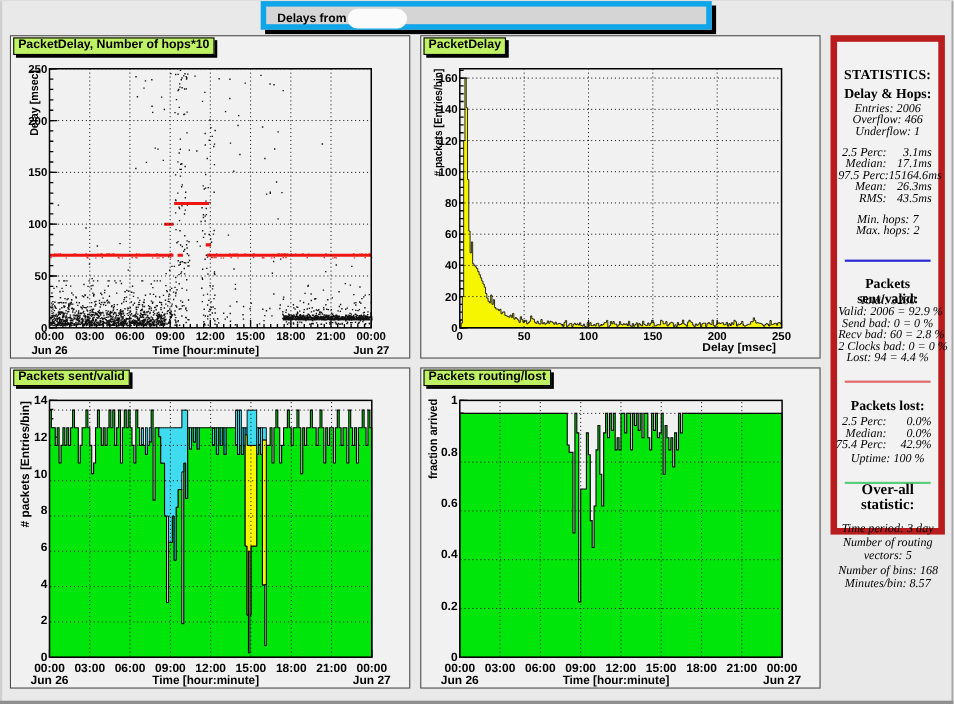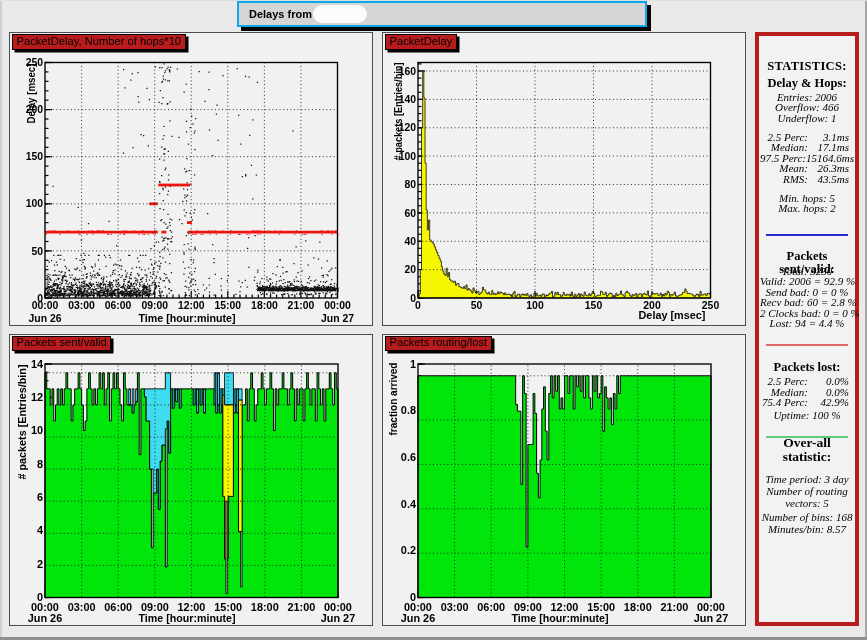--- a/index.html
+++ b/index.html
@@ -2,34 +2,34 @@
 <html><head><meta charset="utf-8"><title>Delays</title><style>
 *{margin:0;padding:0;box-sizing:border-box}
 html,body{width:867px;height:640px;overflow:hidden}
 body{font-family:"Liberation Sans",sans-serif;background:#e9e9e9}
 #page{position:relative;width:867px;height:640px;background:#e9e9e9;overflow:hidden}
 .eL{position:absolute;left:0;top:0;width:2px;height:640px;background:#cfcfcf}
 .eR{position:absolute;right:0;top:0;width:2px;height:640px;background:#a8a8a8}
 .eB{position:absolute;left:0;bottom:0;width:867px;height:3px;background:#8f8f8f}
 .eT{position:absolute;left:0;top:0;width:867px;height:1px;background:#dedede}
 .hdr{position:absolute;left:237px;top:1px;width:410px;height:26px;background:#d5d5d5;
- border:2px solid #0ea5e9;box-shadow:4px 4px 0 #000;font-weight:bold;font-size:11px;color:#000}
+ border:5px solid #0ea5e9;box-shadow:4px 4px 0 #000;font-weight:bold;font-size:11px;color:#000}
 .hdr span.t1{position:absolute;left:10px;top:5px}
 .hdr .blob{position:absolute;left:74px;top:2px;width:54px;height:18px;background:#fbfbfb;border-radius:9px}
 .hdr span.t2{position:absolute;left:133px;top:5px;white-space:nowrap}
 .panel{position:absolute;background:#f1f1f1;border:1px solid #4d4d4d}
 .panel svg{position:absolute;left:-1px;top:-1px}
-.tbox{position:absolute;left:2.5px;top:1px;background:#b91c1c;border:1.5px solid #000;
- box-shadow:2.5px 2.5px 0 #000;font-weight:normal;font-size:11.2px;padding:0.5px 3.5px 1.5px 3.5px;line-height:11.5px;white-space:nowrap}
+.tbox{position:absolute;left:2.5px;top:1px;background:#bef264;border:1.5px solid #000;
+ box-shadow:2.5px 2.5px 0 #000;font-weight:bold;font-size:11.2px;padding:0.5px 3.5px 1.5px 3.5px;line-height:11.5px;white-space:nowrap}
 text.al1{font:bold 10.4px "Liberation Sans",sans-serif;fill:#000}
 text.al2{font:bold 10.9px "Liberation Sans",sans-serif;fill:#000}
 text.at1{font:bold 10.4px "Liberation Sans",sans-serif;fill:#000}
 text.at2{font:bold 10.9px "Liberation Sans",sans-serif;fill:#000}
-.stats{position:absolute;left:755px;top:32px;width:104px;height:594px;background:#f2f2f2;
- border:4px solid #b91c1c;font-family:"Liberation Serif",serif;text-align:center}
+.stats{position:absolute;left:755px;top:32px;width:104px;height:454px;background:#f2f2f2;
+ border:6px solid #b91c1c;font-family:"Liberation Serif",serif;text-align:center}
 .stats div{position:absolute;left:1px;right:1px}
 .s-h1{font-weight:bold;font-size:12.5px;letter-spacing:.3px;line-height:13px}
 .s-h2{font-weight:bold;font-size:12.5px;line-height:13px}
 .s-hb{font-weight:bold;font-size:13.5px;line-height:14px}
 .s-i{font-style:italic;font-size:11px;line-height:11px;white-space:nowrap}
 .s-row{font-style:italic;font-size:11px;line-height:11px;height:11px}
 .s-row .rl{position:absolute;right:46px;white-space:nowrap}
 .s-row .rv{position:absolute;right:5px;white-space:nowrap}
 .shr{height:2px;left:7px!important;right:7px!important}
 </style></head>
@@ -558,21 +558,21 @@
       </div>
       <div class="s-i" style="top:116.5px">97.5 Perc:15164.6ms</div>
       <div class="s-row" style="top:127.0px">
         <span class="rl">Mean:</span>
         <span class="rv">26.3ms</span>
       </div>
       <div class="s-row" style="top:137.5px">
         <span class="rl">RMS:</span>
         <span class="rv">43.5ms</span>
       </div>
-      <div class="s-i" style="top:156.5px">Min. hops: 5</div>
+      <div class="s-i" style="top:156.5px">Min. hops: 7</div>
       <div class="s-i" style="top:167.0px">Max. hops: 2</div>
       <div class="shr" style="top:198px;background:#2a2ad0"></div>
       <div class="s-h2" style="top:214.0px">Packets sent/valid:</div>
       <div class="s-i" style="top:229.5px">Total: 3230</div>
       <div class="s-i" style="top:240.0px">Valid: 2006 = 92.9 %</div>
       <div class="s-i" style="top:250.5px">Send bad: 0 = 0 %</div>
       <div class="s-i" style="top:261.0px">Recv bad: 60 = 2.8 %</div>
       <div class="s-i" style="top:271.5px">2 Clocks bad: 0 = 0 %</div>
       <div class="s-i" style="top:282.0px">Lost: 94 = 4.4 %</div>
       <div class="shr" style="top:308px;background:#e06a6a"></div>

